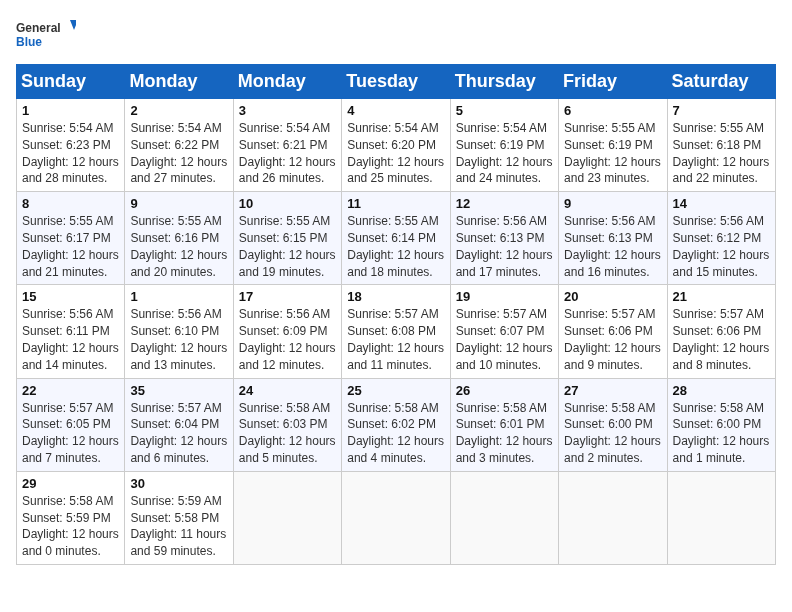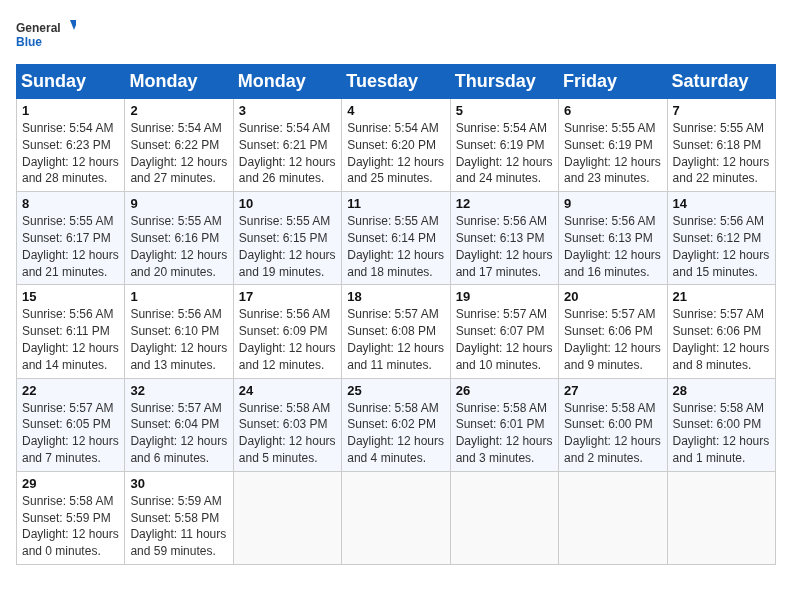--- a/index.html
+++ b/index.html
@@ -199,21 +199,21 @@
           <span class="day-number">21</span>
           <div class="day-content">Sunrise: 5:57 AM<br>Sunset: 6:06 PM<br>Daylight: 12 hours and 8 minutes.</div>
         </td>
       </tr>
       <tr class="row-even">
         <td>
           <span class="day-number">22</span>
           <div class="day-content">Sunrise: 5:57 AM<br>Sunset: 6:05 PM<br>Daylight: 12 hours and 7 minutes.</div>
         </td>
         <td>
-          <span class="day-number">32</span>
+          <span class="day-number">35</span>
           <div class="day-content">Sunrise: 5:57 AM<br>Sunset: 6:04 PM<br>Daylight: 12 hours and 6 minutes.</div>
         </td>
         <td>
           <span class="day-number">24</span>
           <div class="day-content">Sunrise: 5:58 AM<br>Sunset: 6:03 PM<br>Daylight: 12 hours and 5 minutes.</div>
         </td>
         <td>
           <span class="day-number">25</span>
           <div class="day-content">Sunrise: 5:58 AM<br>Sunset: 6:02 PM<br>Daylight: 12 hours and 4 minutes.</div>
         </td>

